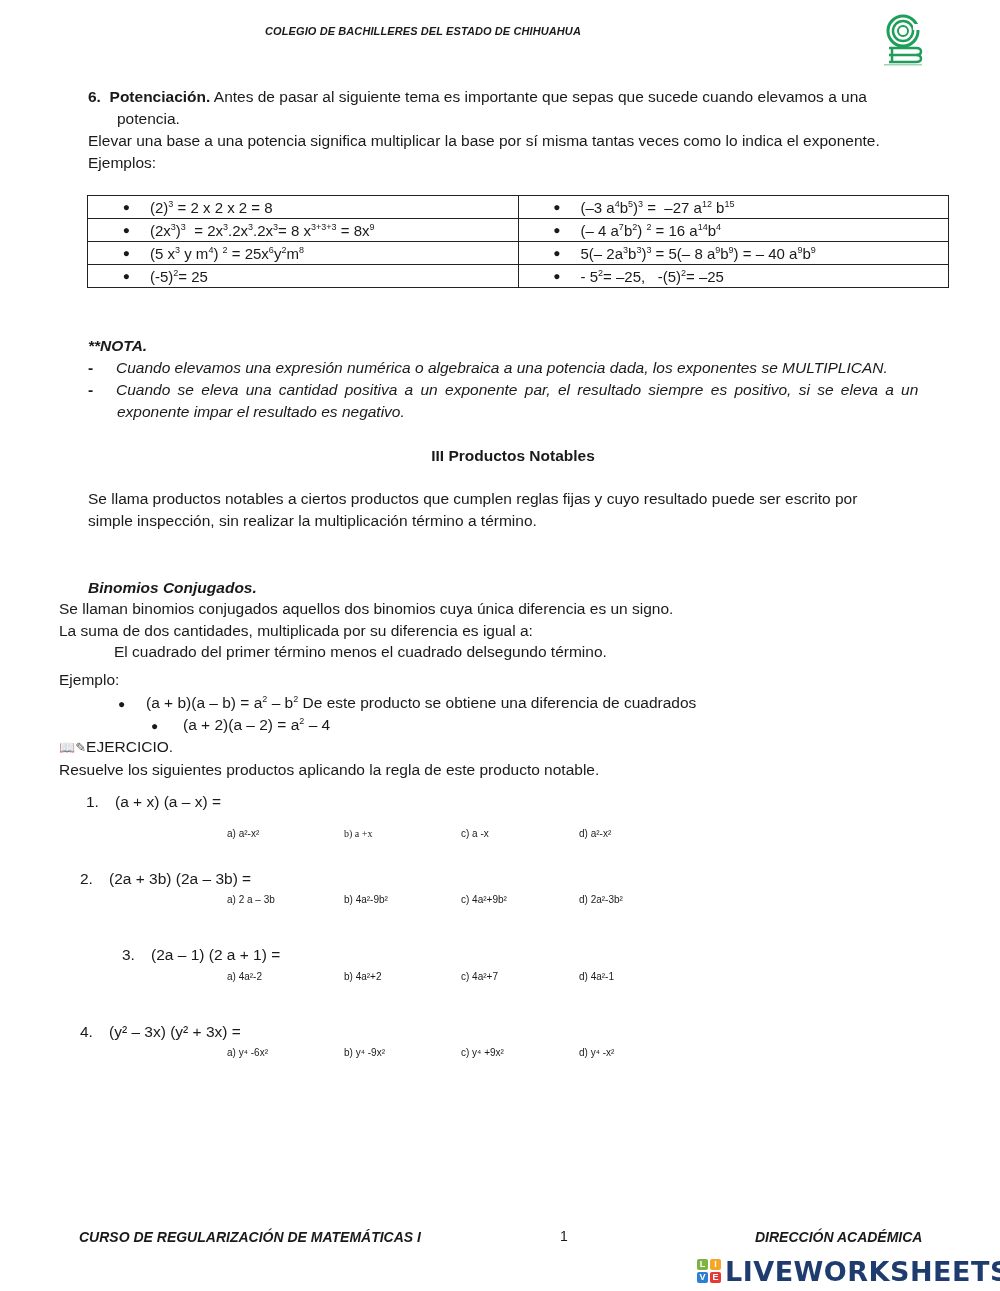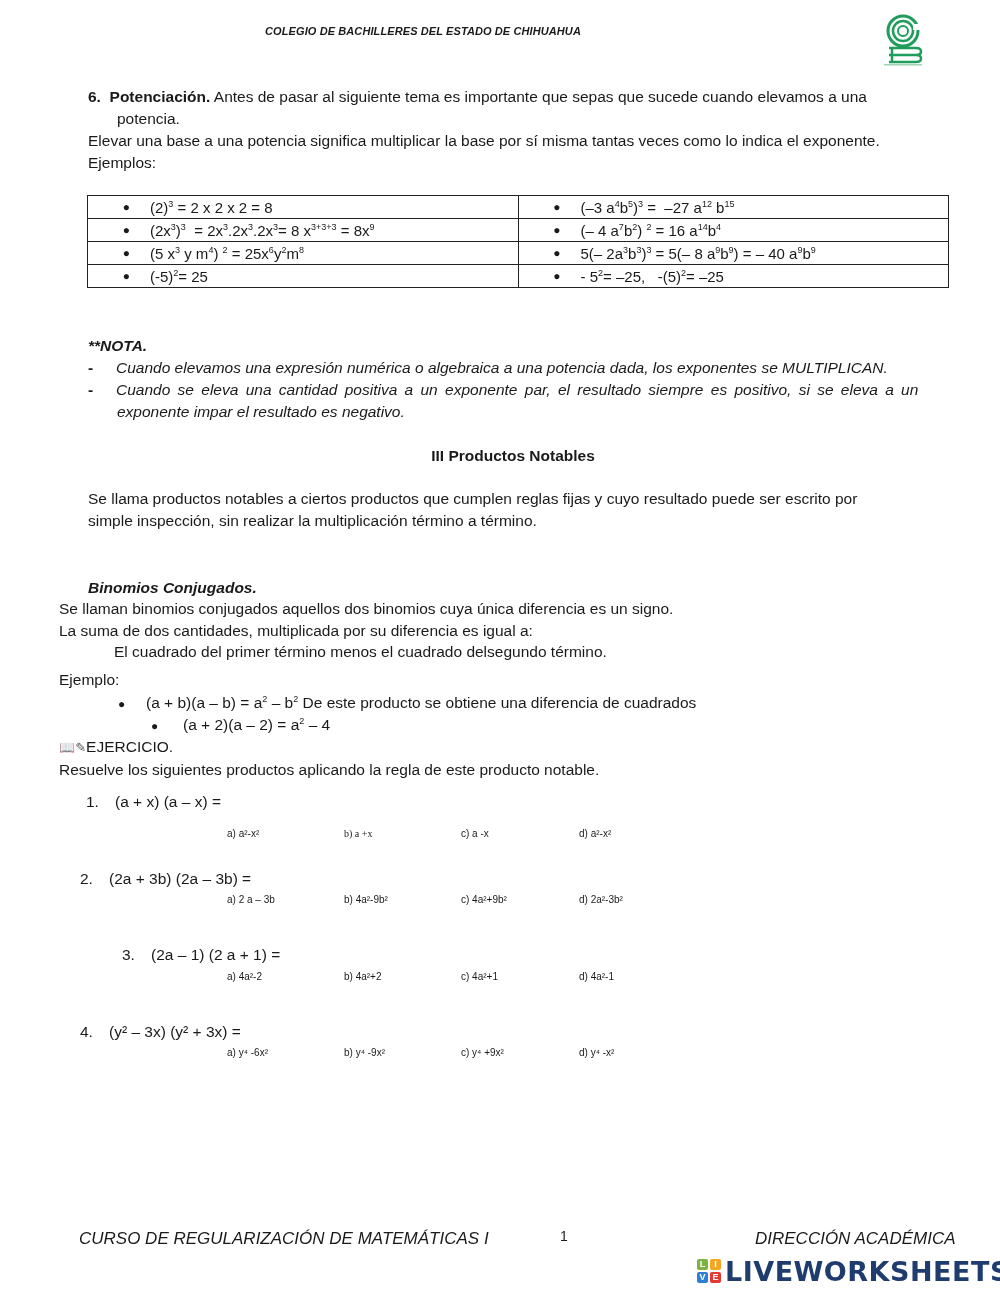--- a/index.html
+++ b/index.html
@@ -14,21 +14,21 @@
     .bold { font-weight: bold; }
     .ital { font-style: italic; }
     sup { font-size: 9px; vertical-align: 6px; line-height: 0; }
     table.ex { position: absolute; top: 195px; left: 87px; width: 862px; border-collapse: collapse; font-size: 15px; }
     table.ex td { border: 1px solid #222; height: 22px; padding: 0; width: 50%; }
     table.ex td .cell { display: flex; align-items: center; }
     table.ex td .bul { width: 42px; text-align: right; padding-right: 20px; font-size: 12px; }
     .nota-dash { display: inline-block; width: 28px; font-weight: bold; font-style: normal; }
     .center { left: 0; width: 1000px; text-align: center; padding-left: 13px; }
     .opt { position: absolute; font-size: 10px; }
-    .footer { font-size: 17px; font-weight: normal; font-style: italic; text-align: right; }
+    .footer { font-size: 14px; font-weight: bold; font-style: italic; text-align: right; }
     .lw { top: 1256px; left: 697px; height: 30px; display: flex; align-items: center; }
     .lw-grid { display: grid; grid-template-columns: 11px 11px; grid-template-rows: 11px 11px; gap: 2px; margin-right: 4px; }
     .lw-grid span { display: block; font-size: 9px; font-weight: bold; color: #fff; text-align: center; line-height: 11px; border-radius: 2px; }
     .lw-text { font-size: 27px; font-weight: bold; color: #1f3c6e; letter-spacing: 0.5px; font-family: "DejaVu Sans", sans-serif; }
   </style>
 </head>
 <body>
 
 <div class="abs header-title">COLEGIO DE BACHILLERES DEL ESTADO DE CHIHUAHUA</div>
 <div class="abs logo">
@@ -155,21 +155,21 @@
 <div class="opt p" style="top:889px;left:227px;">a) 2 a – 3b</div>
 <div class="opt p" style="top:889px;left:344px;">b) 4a²-9b²</div>
 <div class="opt p" style="top:889px;left:461px;">c) 4a²+9b²</div>
 <div class="opt p" style="top:889px;left:579px;">d) 2a²-3b²</div>
 
 <div class="abs p" style="top:944px;left:80px;margin-left:42px;">
   <span style="display:inline-block;width:29px;">3.</span><span>(2a – 1) (2 a + 1) =</span>
 </div>
 <div class="opt p" style="top:966px;left:227px;">a) 4a²-2</div>
 <div class="opt p" style="top:966px;left:344px;">b) 4a²+2</div>
-<div class="opt p" style="top:966px;left:461px;">c) 4a²+1</div>
+<div class="opt p" style="top:966px;left:461px;">c) 4a²+7</div>
 <div class="opt p" style="top:966px;left:579px;">d) 4a²-1</div>
 
 <div class="abs p" style="top:1021px;left:80px;">
   <span style="display:inline-block;width:29px;">4.</span><span>(y² – 3x) (y² + 3x) =</span>
 </div>
 <div class="opt p" style="top:1042px;left:227px;">a) y⁴ -6x²</div>
 <div class="opt p" style="top:1042px;left:344px;">b) y⁴ -9x²</div>
 <div class="opt p" style="top:1042px;left:461px;">c) y⁴ +9x²</div>
 <div class="opt p" style="top:1042px;left:579px;">d) y⁴ -x²</div>
 

